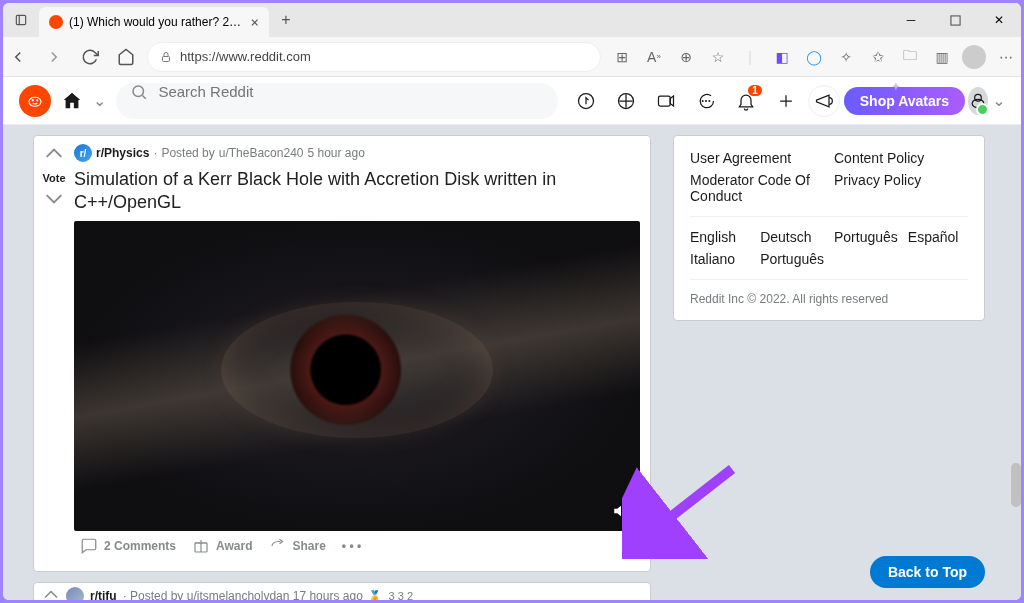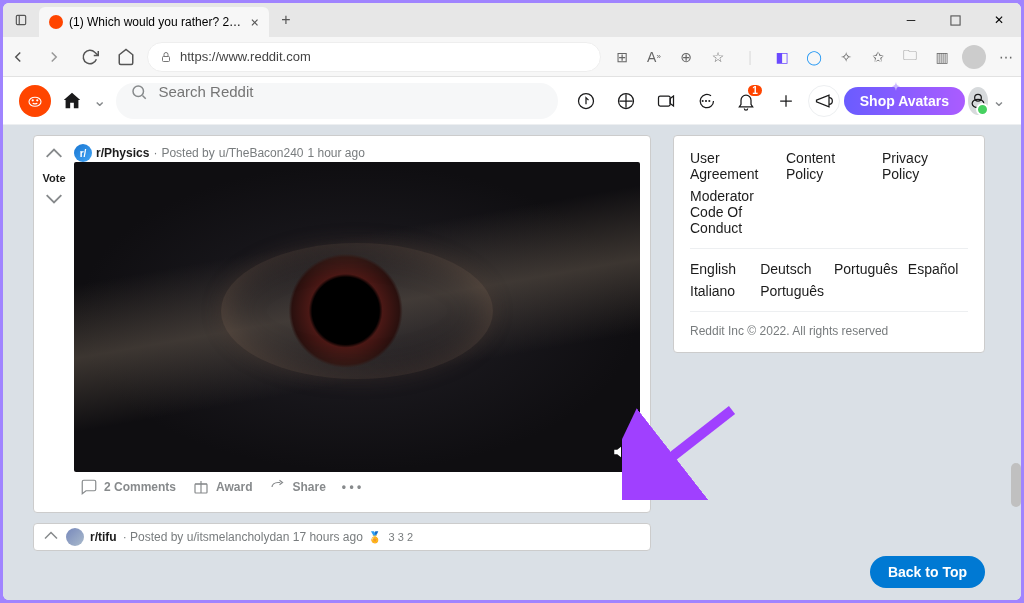--- a/index.html
+++ b/index.html
@@ -63,21 +63,21 @@
 .arrow-annot svg { width:100%; height:100%; }
 
 .pactions { display:flex; align-items:center; gap:4px; padding:2px 0 8px; font-size:12px; color:#878a8c; font-weight:700; }
 .pactions .pa { display:flex; align-items:center; gap:6px; padding:4px 6px; border-radius:2px; }
 .pactions svg { width:18px; height:18px; stroke:#878a8c; fill:none; stroke-width:1.6; }
 
 .post2 { background:#fff; border:1px solid #ccc; border-radius:4px; margin-top:10px; display:flex; padding:8px; font-size:12px; color:#787c7e; gap:6px; align-items:center; overflow:hidden; height:28px; }
 .sub2 { width:18px; height:18px; border-radius:50%; background:linear-gradient(135deg,#78b,#abc); }
 
 .sidebox { background:#fff; border:1px solid #ccc; border-radius:4px; padding:14px 16px; font-size:14px; color:#1c1c1c; }
-.linkgrid { display:grid; grid-template-columns:1fr 1fr 1fr; row-gap:6px; column-gap:10px; padding-bottom:12px; border-bottom:1px solid #edeff1; margin-bottom:12px; }
+.linkgrid { display:grid; grid-template-columns:1fr 1fr; row-gap:6px; column-gap:10px; padding-bottom:12px; border-bottom:1px solid #edeff1; margin-bottom:12px; }
 .linkgrid a { color:#1c1c1c; text-decoration:none; }
 .linkgrid2 { display:grid; grid-template-columns:1fr 1fr 1fr 1fr; row-gap:6px; column-gap:10px; padding-bottom:12px; border-bottom:1px solid #edeff1; margin-bottom:12px; }
 .copyright { color:#787c7e; font-size:12px; }
 .backtop { position:absolute; right:36px; bottom:12px; background:#0079d3; color:#fff; font-weight:700; font-size:14px; padding:8px 18px; border-radius:18px; }
 
 .scroll-ind { position:absolute; right:0; top:460px; width:10px; height:44px; background:#c0c0c0; border-radius:5px; }
 </style>
 </head>
 <body>
 
@@ -246,22 +246,23 @@
                 <polyline points="4 10 12 18 20 10"></polyline>
               </svg></div>
         </div>
         <div class="postbody">
           <div class="postmeta">
             <div class="subicon">r/</div>
             <span class="subname">r/Physics</span>
             <span>·</span>
             <span>Posted by</span>
             <span>u/TheBacon240</span>
-            <span>1 hour ago</span>
+            <span>5 hour ago</span>
           </div>
+          <div class="ptitle">Simulation of a Kerr Black Hole with Accretion Disk written in C++/OpenGL</div>
           <div class="pimg">
             <div class="mute">
               <svg width="18" height="18" viewBox="0 0 24 24" fill="#fff">
                   <polygon points="3 9 7 9 12 5 12 19 7 15 3 15"></polygon>
                   <line x1="16" y1="9" x2="22" y2="15" stroke="#fff" stroke-width="2"></line>
                   <line x1="22" y1="9" x2="16" y2="15" stroke="#fff" stroke-width="2"></line>
                 </svg>
             </div>
             <div class="arrow-annot">
               <svg viewBox="0 0 120 100">
@@ -311,22 +312,22 @@
         <span style="font-size:11px">🏅</span>
           <span style="font-size:11px">3  3  2</span>
       </div>
     </div>
 
     <div class="col-side">
       <div class="sidebox">
         <div class="linkgrid">
           <a>User Agreement</a>
           <a>Content Policy</a>
+          <a>Moderator Code Of Conduct</a>
           <a>Privacy Policy</a>
-          <a>Moderator Code Of Conduct</a>
         </div>
         <div class="linkgrid2">
           <a>English</a>
           <a>Deutsch</a>
           <a>Português</a>
           <a>Español</a>
           <a>Italiano</a>
           <a>Português</a>
         </div>
         <div class="copyright">Reddit Inc © 2022. All rights reserved</div>

